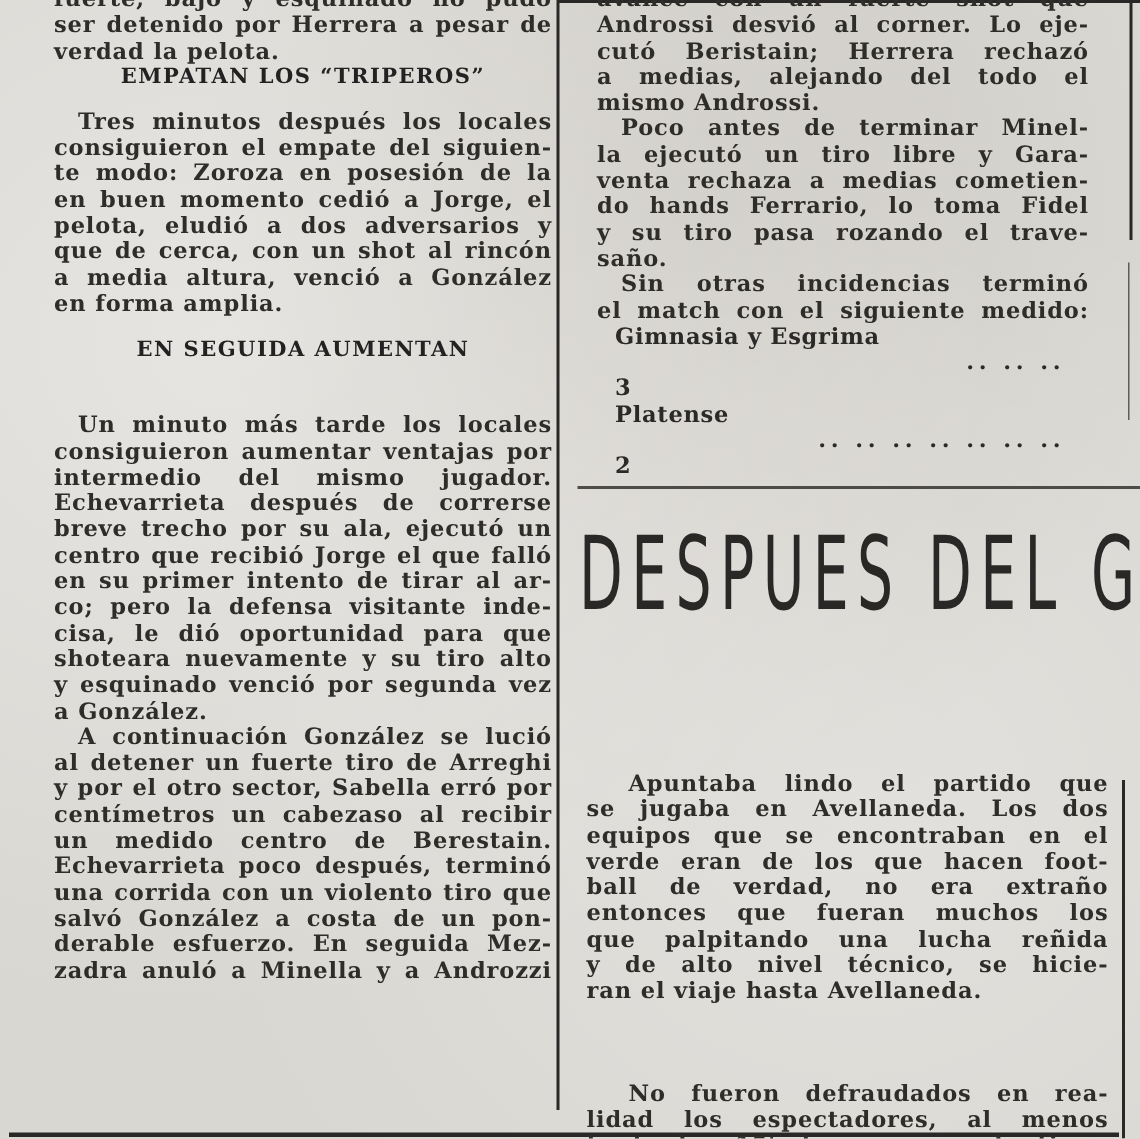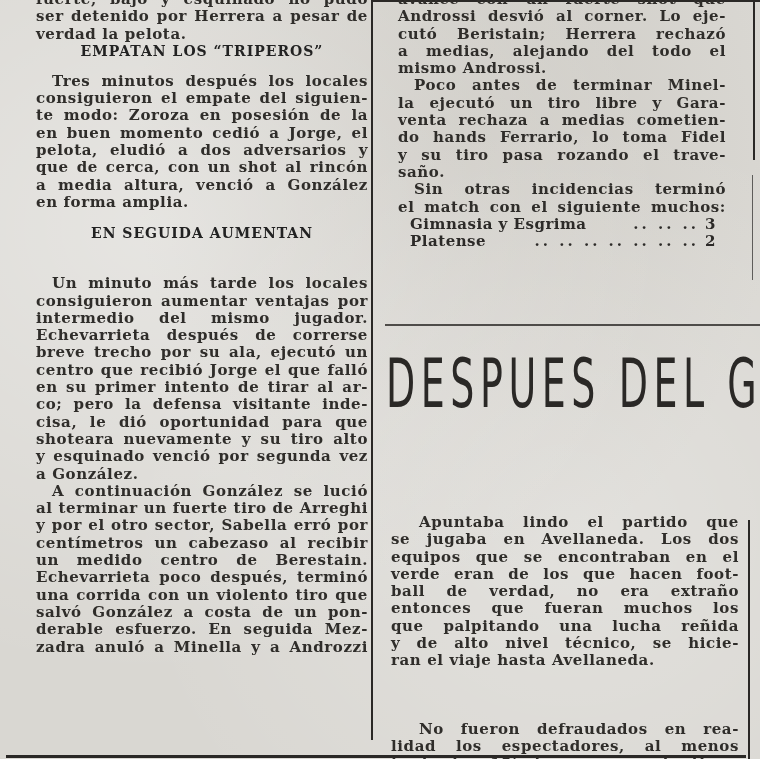--- a/index.html
+++ b/index.html
@@ -27,21 +27,21 @@
   .line.indent { padding-left: 16px; }
   .subhead {
     display: block; text-align: center; font-weight: bold;
     font-family: "DejaVu Serif", serif; font-size: 14px;
     letter-spacing: 1px; color: #222; margin: 12px 0 12px 0;
   }
   .gap { display: block; height: 9px; }
   .score-row {
     display: flex; justify-content: space-between;
     font-size: 15px; line-height: 17.3px; font-weight: bold;
-    padding-left: 12px; padding-right: 10px; letter-spacing: 0.5px;
+    padding-left: 12px; padding-right: 10px; letter-spacing: 0.5px; flex-direction: column;
   }
   .dots { flex: 1; overflow: hidden; white-space: nowrap; margin: 0 6px; letter-spacing: 3px; }
   .vrule { position: absolute; background: #2a2826; }
   .hrule { position: absolute; background: #2a2826; }
   .headline {
     position: absolute; left: 386px; top: 350px;
     font-family: "DejaVu Sans Condensed", "DejaVu Sans", sans-serif;
     font-size: 68px; line-height: 1; font-weight: normal;
     color: #2a2826; letter-spacing: 9px; white-space: nowrap;
     transform: scaleX(0.62); transform-origin: left top;
@@ -88,21 +88,21 @@
     <span class="line">en su primer intento de tirar al ar-</span>
     <span class="line">co; pero la defensa visitante inde-</span>
     <span class="line">cisa, le dió oportunidad para que</span>
     <span class="line">shoteara nuevamente y su tiro alto</span>
     <span class="line">y esquinado venció por segunda vez</span>
     <span class="line last">a González.</span>
   </div>
 
   <div>
     <span class="line indent">A continuación González se lució</span>
-    <span class="line">al terminar un fuerte tiro de Arreghi</span>
+    <span class="line">al detener un fuerte tiro de Arreghi</span>
     <span class="line">y por el otro sector, Sabella erró por</span>
     <span class="line">centímetros un cabezaso al recibir</span>
     <span class="line">un medido centro de Berestain.</span>
     <span class="line">Echevarrieta poco después, terminó</span>
     <span class="line">una corrida con un violento tiro que</span>
     <span class="line">salvó González a costa de un pon-</span>
     <span class="line">derable esfuerzo. En seguida Mez-</span>
     <span class="line">zadra anuló a Minella y a Androzzi</span>
   </div>
 </div>
@@ -118,21 +118,21 @@
   <div>
     <span class="line indent">Poco antes de terminar Minel-</span>
     <span class="line">la ejecutó un tiro libre y Gara-</span>
     <span class="line">venta rechaza a medias cometien-</span>
     <span class="line">do hands Ferrario, lo toma Fidel</span>
     <span class="line">y su tiro pasa rozando el trave-</span>
     <span class="line last">saño.</span>
   </div>
   <div>
     <span class="line indent">Sin otras incidencias terminó</span>
-    <span class="line">el match con el siguiente muchos:</span>
+    <span class="line">el match con el siguiente medido:</span>
   </div>
   <div>
     <div class="score-row">
       <span>Gimnasia y Esgrima</span>
       <span class="dots" style="text-align:right;">.. .. ..</span>
       <span>3</span>
     </div>
     <div class="score-row">
       <span>Platense</span>
       <span class="dots" style="text-align:right;">.. .. .. .. .. .. ..</span>

